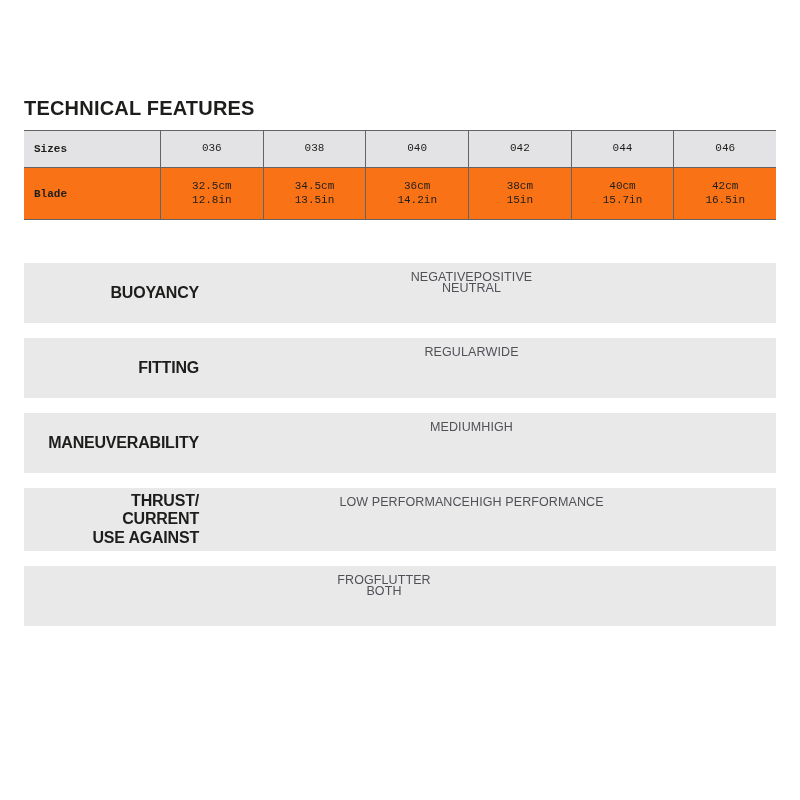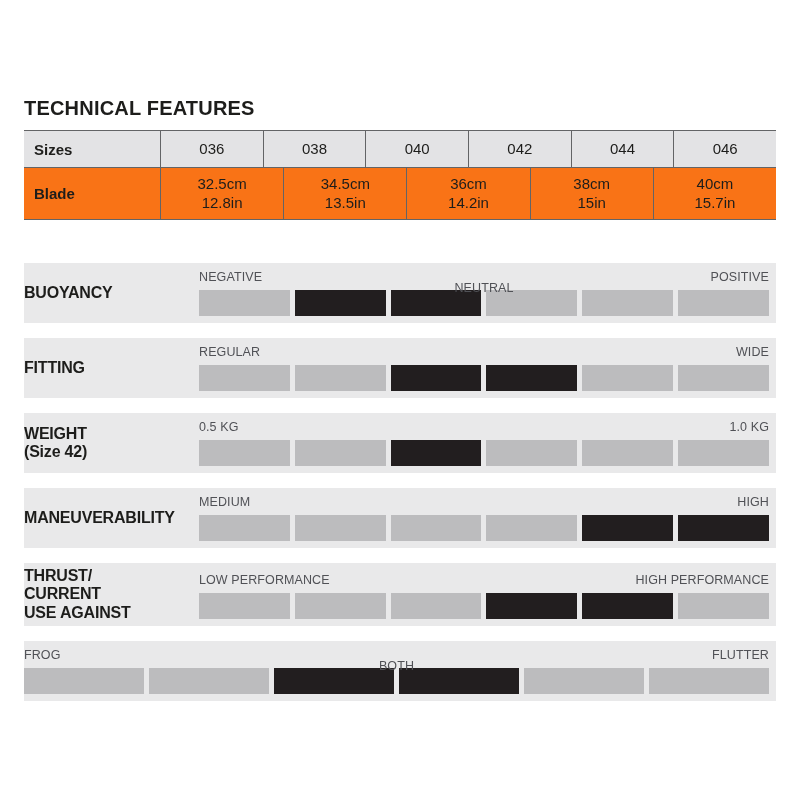--- a/index.html
+++ b/index.html
@@ -12,21 +12,22 @@
   .page-title {
     position:absolute; left:24px; top:97px;
     font-size:20px; font-weight:bold; letter-spacing:0.2px;
     color:var(--text-dark,#1d1d1b);
   }
 
   
   .size-table {
     position:absolute; left:24px; top:130px; width:752px;
     border-top:1px solid var(--border,#636466);
-    font-size:15px;
+    font-size:11px;
+    font-family:Liberation Mono, monospace;
   }
   .trow { display:flex; border-bottom:1px solid var(--border,#636466); }
   .trow-sizes { background:var(--header-bg,#e3e3e5); height:36px; }
   .trow-blade { background:#f97316; height:51px; }
   .tlabel {
     width:126px; padding-left:10px; display:flex; align-items:center;
     font-weight:bold;
   }
   .tcell {
     flex:1; display:flex; flex-direction:column; justify-content:center;
@@ -38,26 +39,26 @@
   .features { position:absolute; left:24px; top:263px; width:752px; }
   .frow {
     background:var(--row-bg,#e9e9ea);
     display:flex; min-height:60px; margin-bottom:15px;
   }
   .frow-tall { min-height:63px; }
   .flabel {
     width:175px; padding-left:0; box-sizing:border-box;
     display:flex; flex-direction:column; justify-content:center;
     font-weight:bold; font-size:16px; line-height:1.15;
-    letter-spacing:-0.2px; color:var(--text-dark,#1d1d1b);
+    letter-spacing:-0.2px; color:var(--text-dark,#1d1d1b);text-align:right;
   }
   .flabel span { display:block; }
   .fbar {
     flex:1; padding:7px 7px 7px 0; box-sizing:border-box;
-    display:flex; flex-direction:column; justify-content:flex-end;
+    display:flex; flex-direction:row; justify-content:center;
   }
   .scale {
     position:relative; height:17px; margin-bottom:3px;
     font-size:12.5px; color:var(--text-scale,#505156);
     display:flex; justify-content:space-between; align-items:flex-start;
     letter-spacing:0.1px;
   }
   .scale-center {
     position:absolute; left:50%; transform:translateX(-50%); top:11px;
     white-space:nowrap;
@@ -96,20 +97,24 @@
       <span>14.2in</span>
     </div>
     <div class="tcell">
       <span>38cm</span>
       <span>15in</span>
     </div>
     <div class="tcell">
       <span>40cm</span>
       <span>15.7in</span>
     </div>
+    <div class="tcell">
+      <span>42cm</span>
+      <span>16.5in</span>
+    </div>
   </div>
 </div>
 
 <div class="features">
 
   <div class="frow">
     <div class="flabel">
       <span>BUOYANCY</span>
     </div>
     <div class="fbar">
@@ -143,41 +148,20 @@
           <div class="seg"></div>
           <div class="seg"></div>
           <div class="seg seg-filled"></div>
           <div class="seg seg-filled"></div>
           <div class="seg"></div>
           <div class="seg"></div>
         </div>
     </div>
   </div>
 
-  <div class="frow">
-    <div class="flabel">
-      <span>WEIGHT</span>
-      <span>(Size 42)</span>
-    </div>
-    <div class="fbar">
-      <div class="scale">
-        <span>0.5 KG</span>
-        <span class="scale-center"></span>
-        <span>1.0 KG</span>
-      </div>
-      <div class="segs">
-          <div class="seg"></div>
-          <div class="seg"></div>
-          <div class="seg seg-filled"></div>
-          <div class="seg"></div>
-          <div class="seg"></div>
-          <div class="seg"></div>
-        </div>
-    </div>
-  </div>
 
   <div class="frow">
     <div class="flabel">
       <span>MANEUVERABILITY</span>
     </div>
     <div class="fbar">
       <div class="scale">
         <span>MEDIUM</span>
         <span class="scale-center"></span>
         <span>HIGH</span>

